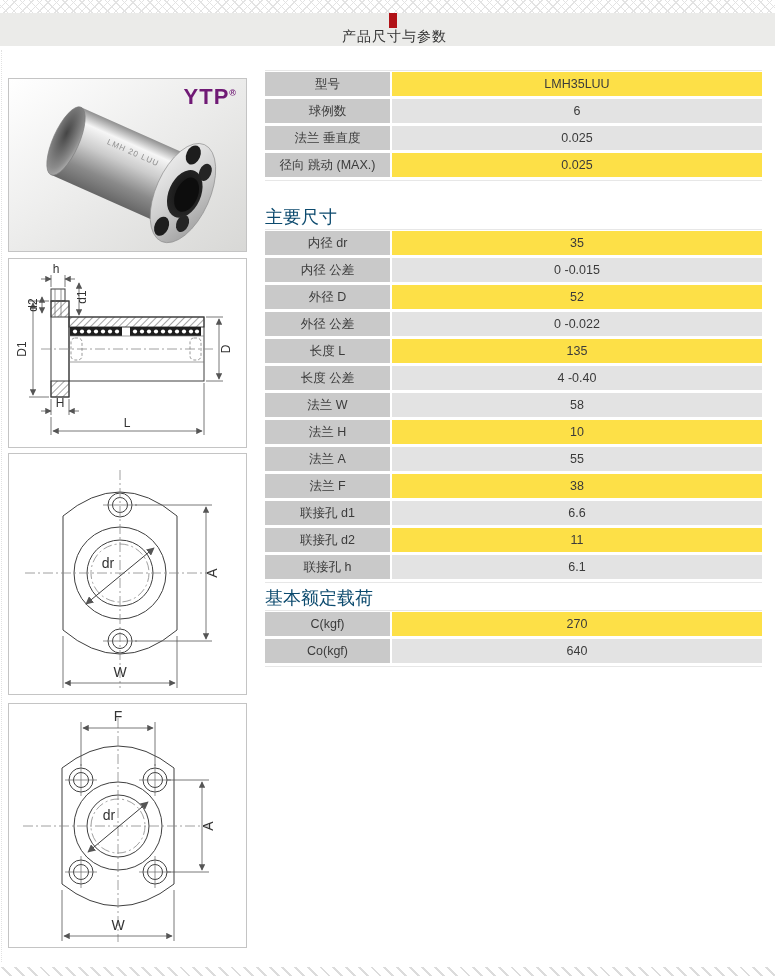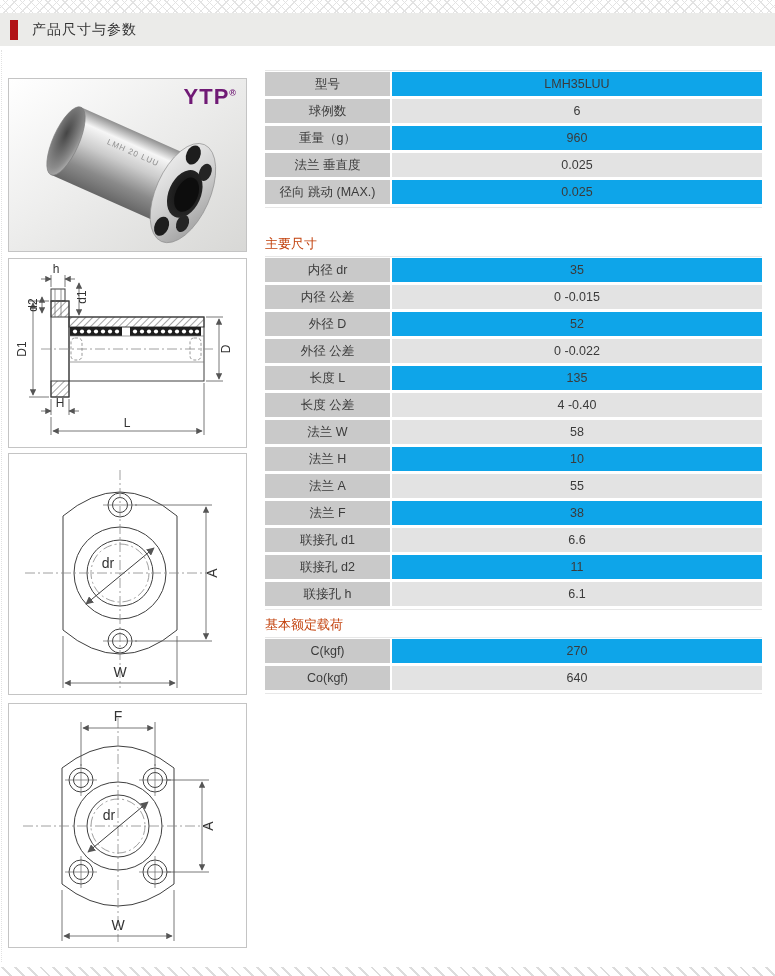--- a/index.html
+++ b/index.html
@@ -13,44 +13,44 @@
       repeating-linear-gradient(45deg, rgba(0,0,0,0) 0 5px, #e3e3e3 5px 6px),
       repeating-linear-gradient(-45deg, rgba(0,0,0,0) 0 5px, #e3e3e3 5px 6px);
   }
   .hatch-bottom {
     position:absolute; bottom:0; left:0; right:0; height:9px;
     background-image: repeating-linear-gradient(45deg, rgba(0,0,0,0) 0 7px, #dcdcdc 7px 9px);
   }
   .edge-dots { position:absolute; left:1px; top:50px; bottom:14px; width:0; border-left:1px dotted #e2e2e2; }
 
   
-  .header-bar { position:absolute; top:13px; left:0; right:0; height:33px; background:#ebebe9; display:flex; align-items:center; }
+  .header-bar { position:absolute; top:13px; left:0; right:0; height:33px; background:#ebebe9; display:flex; align-items:center;flex-direction:column; }
   .header-accent { width:8px; height:20px; background:#b11217; margin-left:10px; }
   .header-title { margin-left:14px; font-size:14px; color:#333; letter-spacing:1px; }
 
   
   .lbox { position:absolute; left:8px; width:239px; border:1px solid #c4c4c4; background:#fff; overflow:hidden; }
   .photo-box { top:78px;  height:174px; }
   .draw-box-1 { top:258px; height:190px; }
   .draw-box-2 { top:453px; height:242px; }
   .draw-box-3 { top:703px; height:245px; }
   .lbox svg { display:block; width:100%; height:100%; }
   .brand-logo { position:absolute; top:7px; right:9px; color:#701a75; font-weight:bold; font-size:22px; letter-spacing:1px; line-height:1; }
   .brand-logo sup { font-size:9px; vertical-align:super; }
 
   
   .right-col { position:absolute; left:265px; top:70px; width:497px; }
   .spec-table { border-top:1px solid #e7e7e7; border-bottom:1px solid #e7e7e7; padding-top:1px; }
   .spec-row { display:flex; height:24px; margin-bottom:3px; font-size:12.5px; color:#3b3b3b; }
   .spec-label { width:125px; background:#c9c9c9; text-align:center; line-height:24px;
                 white-space:nowrap; overflow:hidden; }
   .spec-value { flex:1; margin-left:2px; text-align:center; line-height:24px; }
-  .row-light .spec-value { background:#0ea5e9; }
+  .row-light .spec-value { background:#fde047; }
   .row-dark  .spec-value { background:#e3e3e3; }
-  .section-title { font-size:13px; color:#c2410c; height:20px; line-height:20px; }
+  .section-title { font-size:18px; color:#0c4a6e; height:20px; line-height:20px; }
   .title-main { margin-top:26px; margin-bottom:2px; }
   .title-load { margin-top:5px;  margin-bottom:2px; }
 
   
   .dim-text { font-size:12px; fill:#333; }
   .dim-text-lg { font-size:14px; fill:#333; }
 </style>
 </head>
 <body>
 
@@ -283,24 +283,20 @@
 
     <div class="spec-table">
       <div class="spec-row row-light">
         <div class="spec-label">型号</div>
         <div class="spec-value">LMH35LUU</div>
       </div>
       <div class="spec-row row-dark">
         <div class="spec-label">球例数</div>
         <div class="spec-value">6</div>
       </div>
-      <div class="spec-row row-light">
-        <div class="spec-label">重量（g）</div>
-        <div class="spec-value">960</div>
-      </div>
       <div class="spec-row row-dark">
         <div class="spec-label">法兰 垂直度</div>
         <div class="spec-value">0.025</div>
       </div>
       <div class="spec-row row-light">
         <div class="spec-label">径向 跳动 (MAX.)</div>
         <div class="spec-value">0.025</div>
       </div>
     </div>
 

